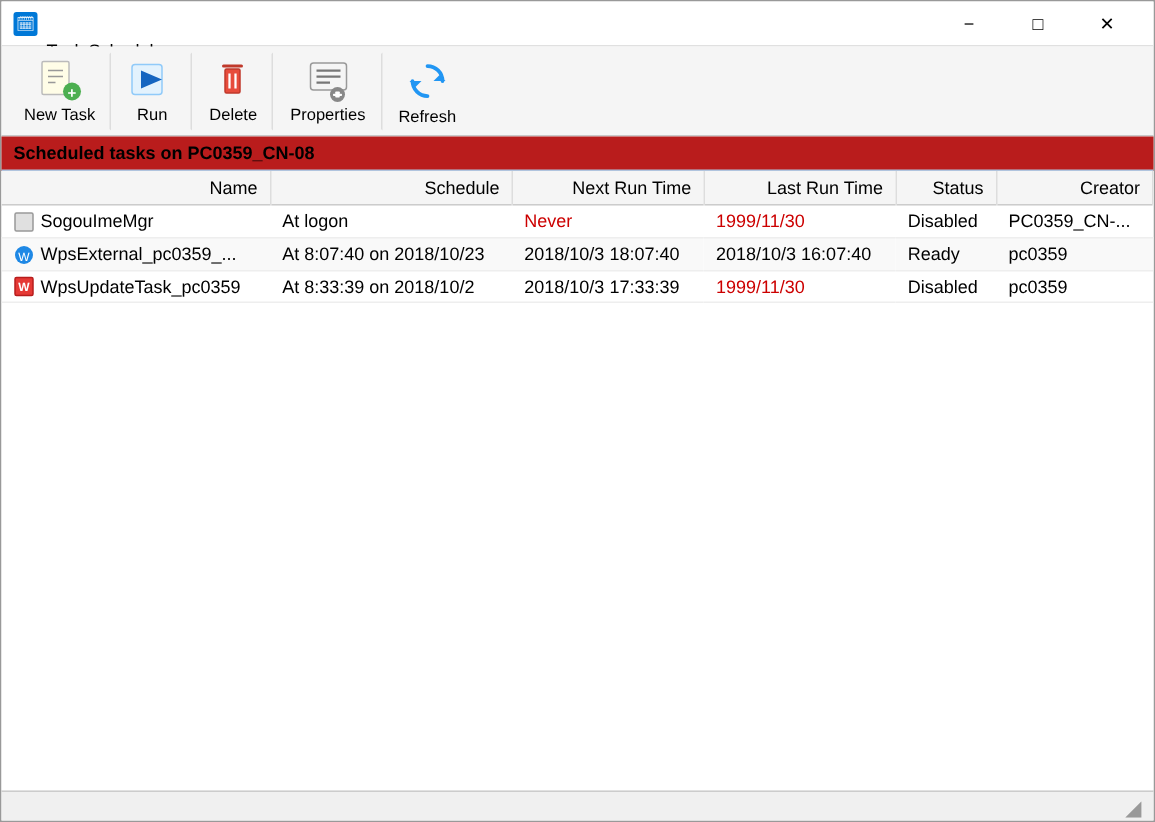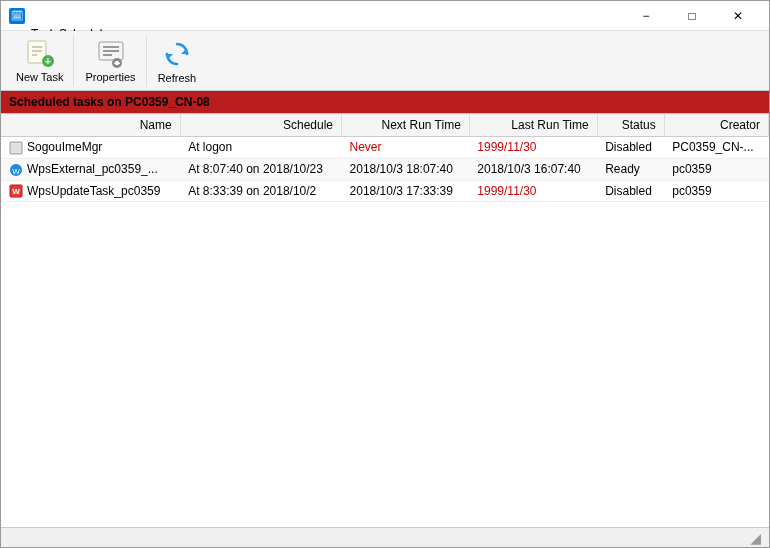--- a/index.html
+++ b/index.html
@@ -175,21 +175,41 @@
           <line x1="7" y1="8" x2="17" y2="8" stroke="#999" stroke-width="1"></line>
           <line x1="7" y1="12" x2="17" y2="12" stroke="#999" stroke-width="1"></line>
           <line x1="7" y1="16" x2="12" y2="16" stroke="#999" stroke-width="1"></line>
           <circle cx="23" cy="22" r="6" fill="#4caf50"></circle>
           <text x="23" y="26" text-anchor="middle" fill="white" font-size="10" font-weight="bold">+</text>
         </svg>
       </div>
       <span class="toolbar-btn-label">New Task</span>
     </button>
 
-
+    <button class="toolbar-btn">
+      <div class="toolbar-btn-icon">
+        <svg width="30" height="30" viewBox="0 0 30 30">
+          <rect x="2" y="4" width="20" height="20" rx="2" fill="#e3f2fd" stroke="#90caf9" stroke-width="1"></rect>
+          <polygon points="8,8 22,14 8,20" fill="#1565c0"></polygon>
+        </svg>
+      </div>
+      <span class="toolbar-btn-label">Run</span>
+    </button>
+
+    <button class="toolbar-btn">
+      <div class="toolbar-btn-icon">
+        <svg width="30" height="30" viewBox="0 0 30 30">
+          <rect x="8" y="4" width="14" height="2" rx="1" fill="#c0392b"></rect>
+          <rect x="10" y="7" width="10" height="16" rx="1" fill="#e74c3c" stroke="#c0392b" stroke-width="1"></rect>
+          <line x1="13" y1="10" x2="13" y2="20" stroke="white" stroke-width="1.5"></line>
+          <line x1="17" y1="10" x2="17" y2="20" stroke="white" stroke-width="1.5"></line>
+        </svg>
+      </div>
+      <span class="toolbar-btn-label">Delete</span>
+    </button>
 
     <button class="toolbar-btn">
       <div class="toolbar-btn-icon">
         <svg width="30" height="30" viewBox="0 0 30 30">
           <rect x="3" y="3" width="24" height="18" rx="2" fill="#f5f5f5" stroke="#999" stroke-width="1"></rect>
           <line x1="7" y1="8" x2="23" y2="8" stroke="#777" stroke-width="1.5"></line>
           <line x1="7" y1="12" x2="23" y2="12" stroke="#777" stroke-width="1.5"></line>
           <line x1="7" y1="16" x2="16" y2="16" stroke="#777" stroke-width="1.5"></line>
           <circle cx="21" cy="24" r="5" fill="#888"></circle>
           <rect x="19.5" y="22" width="3" height="4" rx="0.5" fill="white"></rect>

